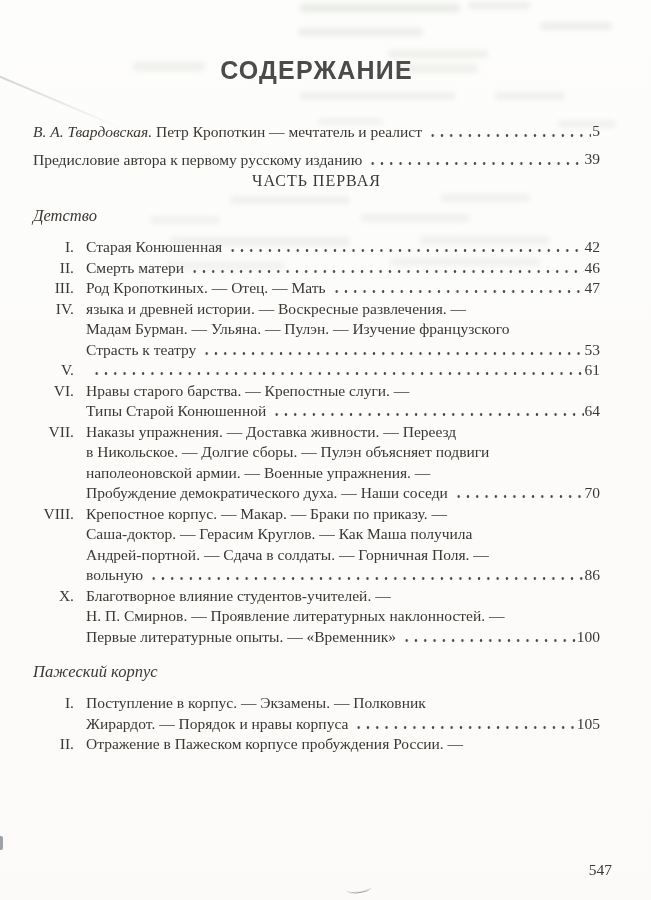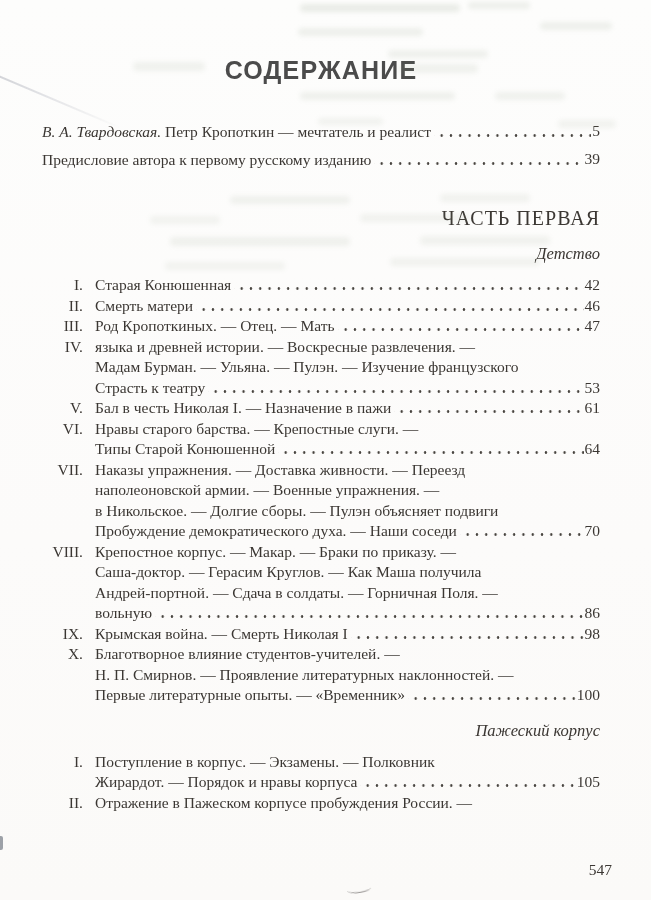--- a/index.html
+++ b/index.html
@@ -4,21 +4,21 @@
 <style>
   html,body{margin:0;padding:0;}
   body{
     width:651px;height:900px;overflow:hidden;
     background:#ffffff;
     font-family:"Liberation Serif","DejaVu Serif",serif;
   }
   .page{
     position:relative;box-sizing:border-box;
     width:651px;height:900px;
-    padding:0 51px 0 42px;
+    padding:0 51px 0 33px;
     background:linear-gradient(180deg,#fdfdfc 0%,#fcfbfa 60%,#fbfaf8 100%);
     color:#3b3733;
     overflow:hidden;
   }
   
   .ghost{
     position:absolute;border-radius:4px;
     background:#93a089;filter:blur(2.5px);
     pointer-events:none;
   }
@@ -44,26 +44,26 @@
     margin:57px 0 0 0;
     text-align:center;
     font-family:"Liberation Sans","DejaVu Sans",sans-serif;
     font-weight:700;font-size:25px;line-height:27px;
     letter-spacing:1.2px;color:#4b4b4b;
   }
   .front-matter{margin-top:37px;}
   .fm + .fm{margin-top:7px;}
   .fm .toc-line{line-height:21px;}
   .part-heading{
-    margin-top:38px;text-align:right;
-    font-size:20px;line-height:21px;letter-spacing:1px;color:#3b3733;
+    text-align:center;
+    font-size:16px;line-height:21px;letter-spacing:1px;color:#3b3733;
   }
   .section-heading{
     margin-top:14px;margin-bottom:10px;
-    text-align:right;font-style:italic;
+    text-align:left;font-style:italic;
     font-size:16.5px;line-height:22px;color:#3b3733;
   }
   .toc-row{display:flex;}
   .numeral{
     flex:0 0 41px;text-align:right;margin-right:12px;
     font-size:15.5px;line-height:20.5px;
   }
   .entry-body{flex:1 1 auto;min-width:0;}
   .toc-line{font-size:15.5px;line-height:20.5px;white-space:pre;}
   .flexline{display:flex;}
@@ -156,55 +156,49 @@
           <div class="numeral">IV.</div>
           <div class="entry-body">
             <div class="toc-line"><span class="line-text">языка и древней истории. — Воскресные развлечения. —</span></div>
             <div class="toc-line"><span class="line-text">Мадам Бурман. — Ульяна. — Пулэн. — Изучение французского</span></div>
             <div class="toc-line flexline"><span class="line-text">Страсть к театру</span><span class="dots"></span><span class="pagenum">53</span></div>
           </div>
         </div>
         <div class="toc-row item">
           <div class="numeral">V.</div>
           <div class="entry-body">
-            <div class="toc-line flexline"><span class="line-text">Бал в честь Николая I. — Назначение в пажи</span><span class="dots"></span><span class="pagenum">61</span></div>
+            <div class="toc-line flexline"><span class="dots"></span><span class="pagenum">61</span></div>
           </div>
         </div>
         <div class="toc-row item">
           <div class="numeral">VI.</div>
           <div class="entry-body">
             <div class="toc-line"><span class="line-text">Нравы старого барства. — Крепостные слуги. —</span></div>
             <div class="toc-line flexline"><span class="line-text">Типы Старой Конюшенной</span><span class="dots"></span><span class="pagenum">64</span></div>
           </div>
         </div>
         <div class="toc-row item">
           <div class="numeral">VII.</div>
           <div class="entry-body">
             <div class="toc-line"><span class="line-text">Наказы упражнения. — Доставка живности. — Переезд</span></div>
+            <div class="toc-line"><span class="line-text">в Никольское. — Долгие сборы. — Пулэн объясняет подвиги</span></div>
             <div class="toc-line"><span class="line-text">наполеоновской армии. — Военные упражнения. —</span></div>
-            <div class="toc-line"><span class="line-text">в Никольское. — Долгие сборы. — Пулэн объясняет подвиги</span></div>
             <div class="toc-line flexline"><span class="line-text">Пробуждение демократического духа. — Наши соседи</span><span class="dots"></span><span class="pagenum">70</span></div>
           </div>
         </div>
         <div class="toc-row item">
           <div class="numeral">VIII.</div>
           <div class="entry-body">
             <div class="toc-line"><span class="line-text">Крепостное корпус. — Макар. — Браки по приказу. —</span></div>
             <div class="toc-line"><span class="line-text">Саша-доктор. — Герасим Круглов. — Как Маша получила</span></div>
             <div class="toc-line"><span class="line-text">Андрей-портной. — Сдача в солдаты. — Горничная Поля. —</span></div>
             <div class="toc-line flexline"><span class="line-text">вольную</span><span class="dots"></span><span class="pagenum">86</span></div>
           </div>
         </div>
         <div class="toc-row item">
-          <div class="numeral">IX.</div>
-          <div class="entry-body">
-            <div class="toc-line flexline"><span class="line-text">Крымская война. — Смерть Николая I</span><span class="dots"></span><span class="pagenum">98</span></div>
-          </div>
-        </div>
-        <div class="toc-row item">
           <div class="numeral">X.</div>
           <div class="entry-body">
             <div class="toc-line"><span class="line-text">Благотворное влияние студентов-учителей. —</span></div>
             <div class="toc-line"><span class="line-text">Н. П. Смирнов. — Проявление литературных наклонностей. —</span></div>
             <div class="toc-line flexline"><span class="line-text">Первые литературные опыты. — «Временник»</span><span class="dots"></span><span class="pagenum">100</span></div>
           </div>
         </div>
       </div>
       <div class="section-heading">Пажеский корпус</div>
       <div class="chapter-list">

